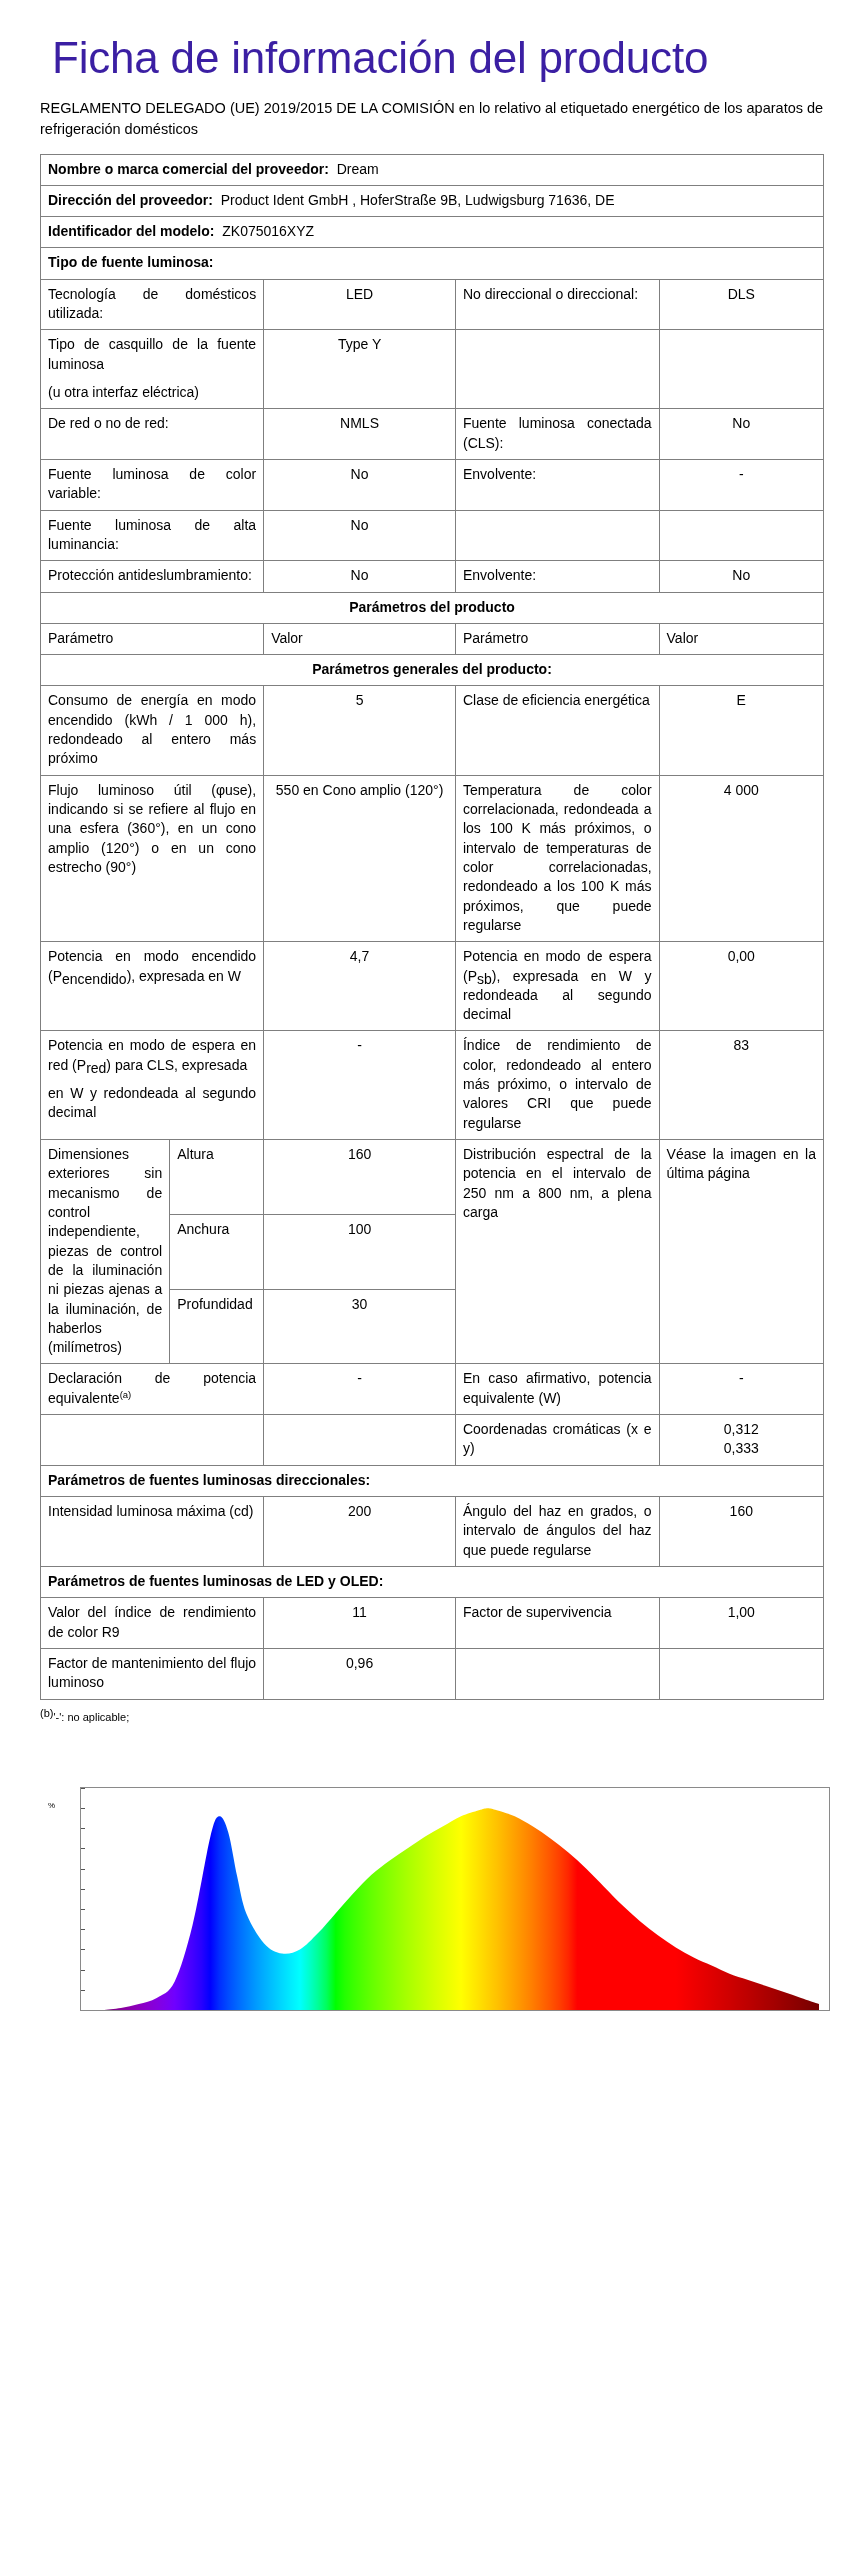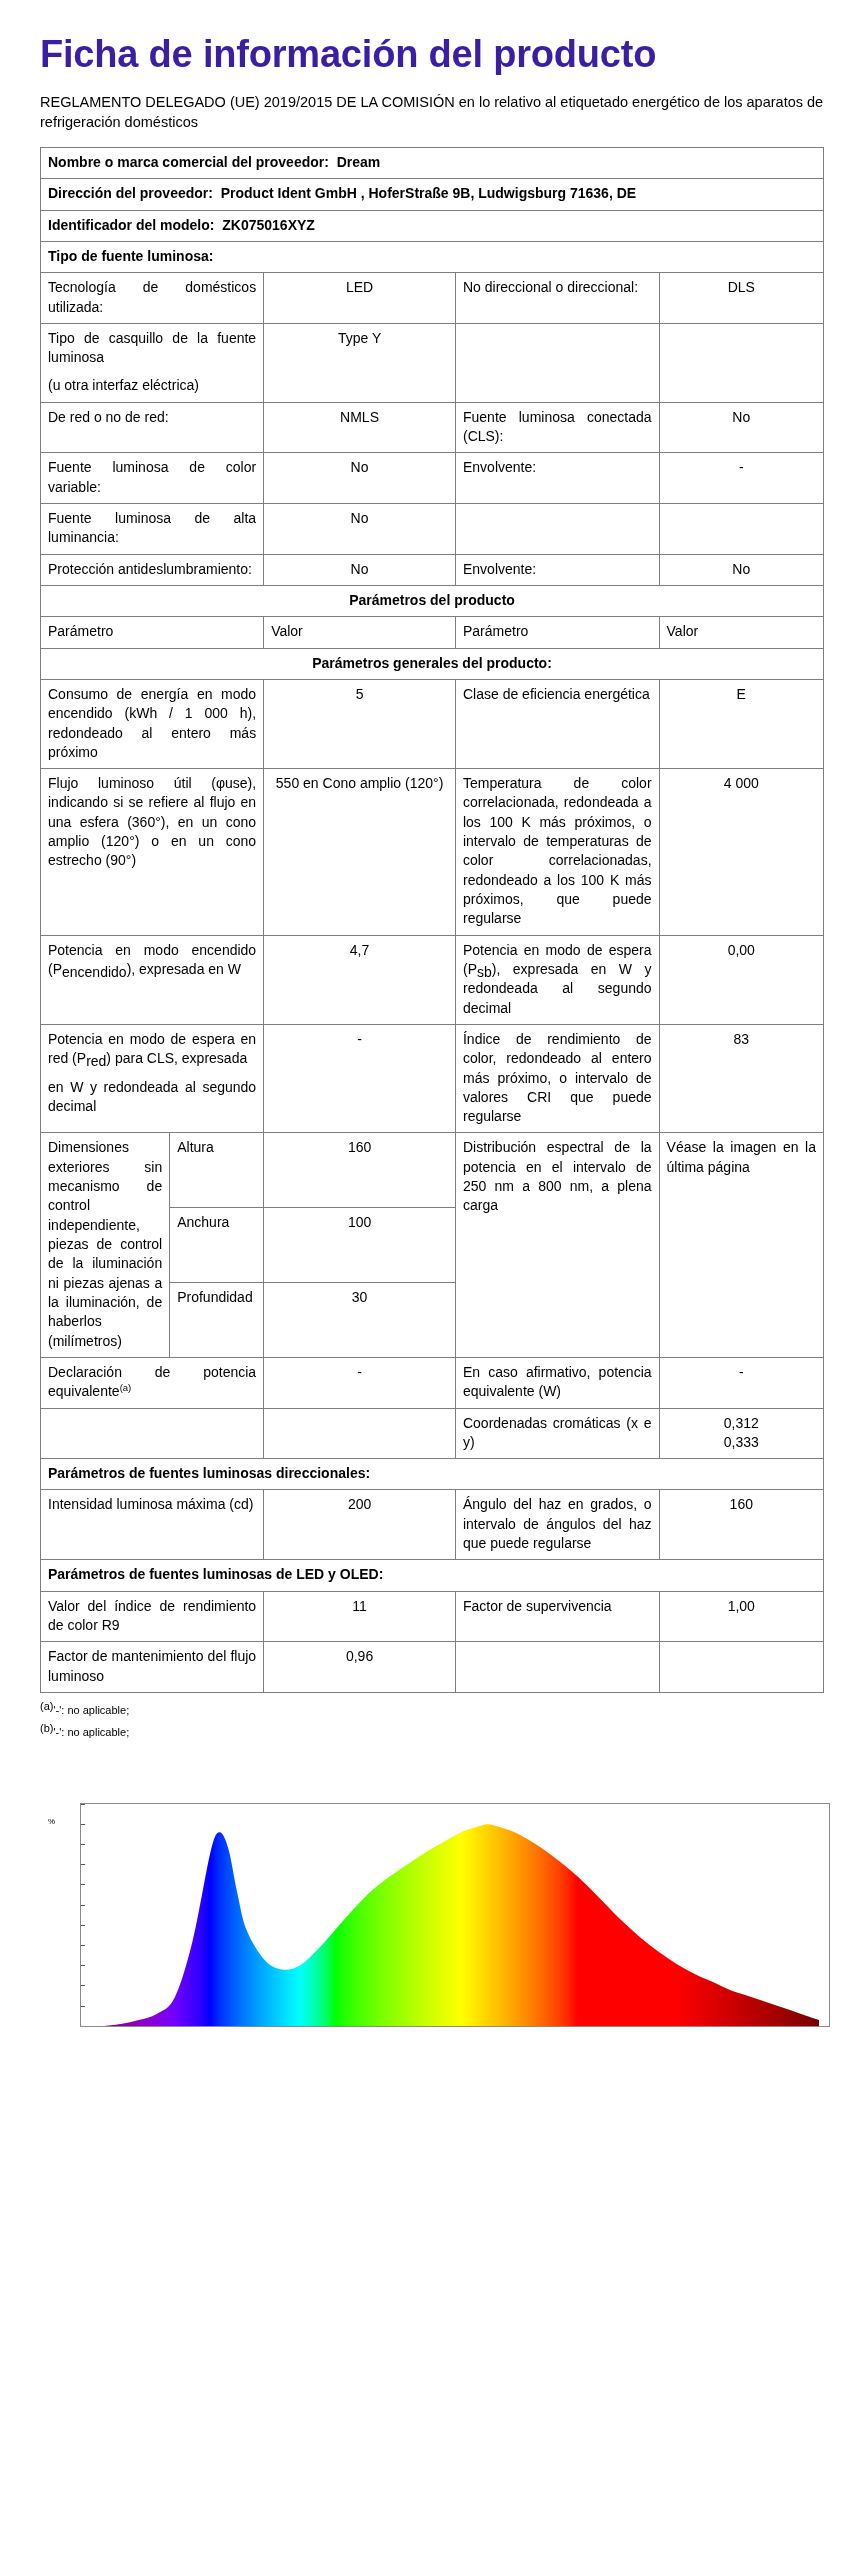--- a/index.html
+++ b/index.html
@@ -9,23 +9,23 @@
     color:#000000;
     -webkit-font-smoothing:antialiased;
   }
   .page{
     width:864px;
     box-sizing:border-box;
     padding:34px 40px 40px 40px;
   }
   h1.doc-title{
     color:#3b1fa3;
-    font-size:38px;
-    font-weight:bold;
-    margin:0 0 16px 0;
+    font-size:44px;
+    font-weight:normal;
+    margin:0 0 16px 12px;
     letter-spacing:-0.2px;
     line-height:1.1;
   }
   .regulation{
     font-size:14.5px;
     line-height:1.42;
     margin:0 0 14px 0;
   }
   table.main{
     border-collapse:collapse;
@@ -34,21 +34,21 @@
     font-size:14px;
   }
   table.main td{
     border:1px solid #7f7f7f;
     padding:5px 7px 6px 7px;
     vertical-align:top;
     line-height:1.38;
     word-wrap:break-word;
   }
   .lbl{font-weight:bold;}
-  .val-inline{font-weight:bold;}
+  .val-inline{font-weight:normal;}
   .ctr{text-align:center;}
   .just{text-align:justify;text-align-last:left;}
   .band{
     font-weight:bold;
     text-align:center;
   }
   .sect-left{
     font-weight:bold;
     text-align:left;
     margin-top:28px;
@@ -281,21 +281,20 @@
     <tr>
       <td colspan="2" class="just">Factor de mantenimiento del flujo luminoso</td>
       <td colspan="2" class="ctr">0,96</td>
       <td></td>
       <td class="ctr"></td>
     </tr>
   </tbody>
     </table>
 
   <div class="notes">
-    <div><sup>(a)</sup><span class="note-dash">'-'</span><span class="note-dash">: no aplicable;</span></div>
     <div><sup>(b)</sup><span class="note-dash">'-'</span><span class="note-dash">: no aplicable;</span></div>
   </div>
 
   <div class="chart-wrap">
     <div class="chart-box">
       <div class="chart-ylab">%</div>
       <div class="chart-plot" id="plot">
         <svg id="spd-svg" width="748" height="222" viewBox="0 0 748 222" preserveAspectRatio="none">
             <defs>
               <linearGradient id="spectrum" x1="0" y1="0" x2="1" y2="0">

